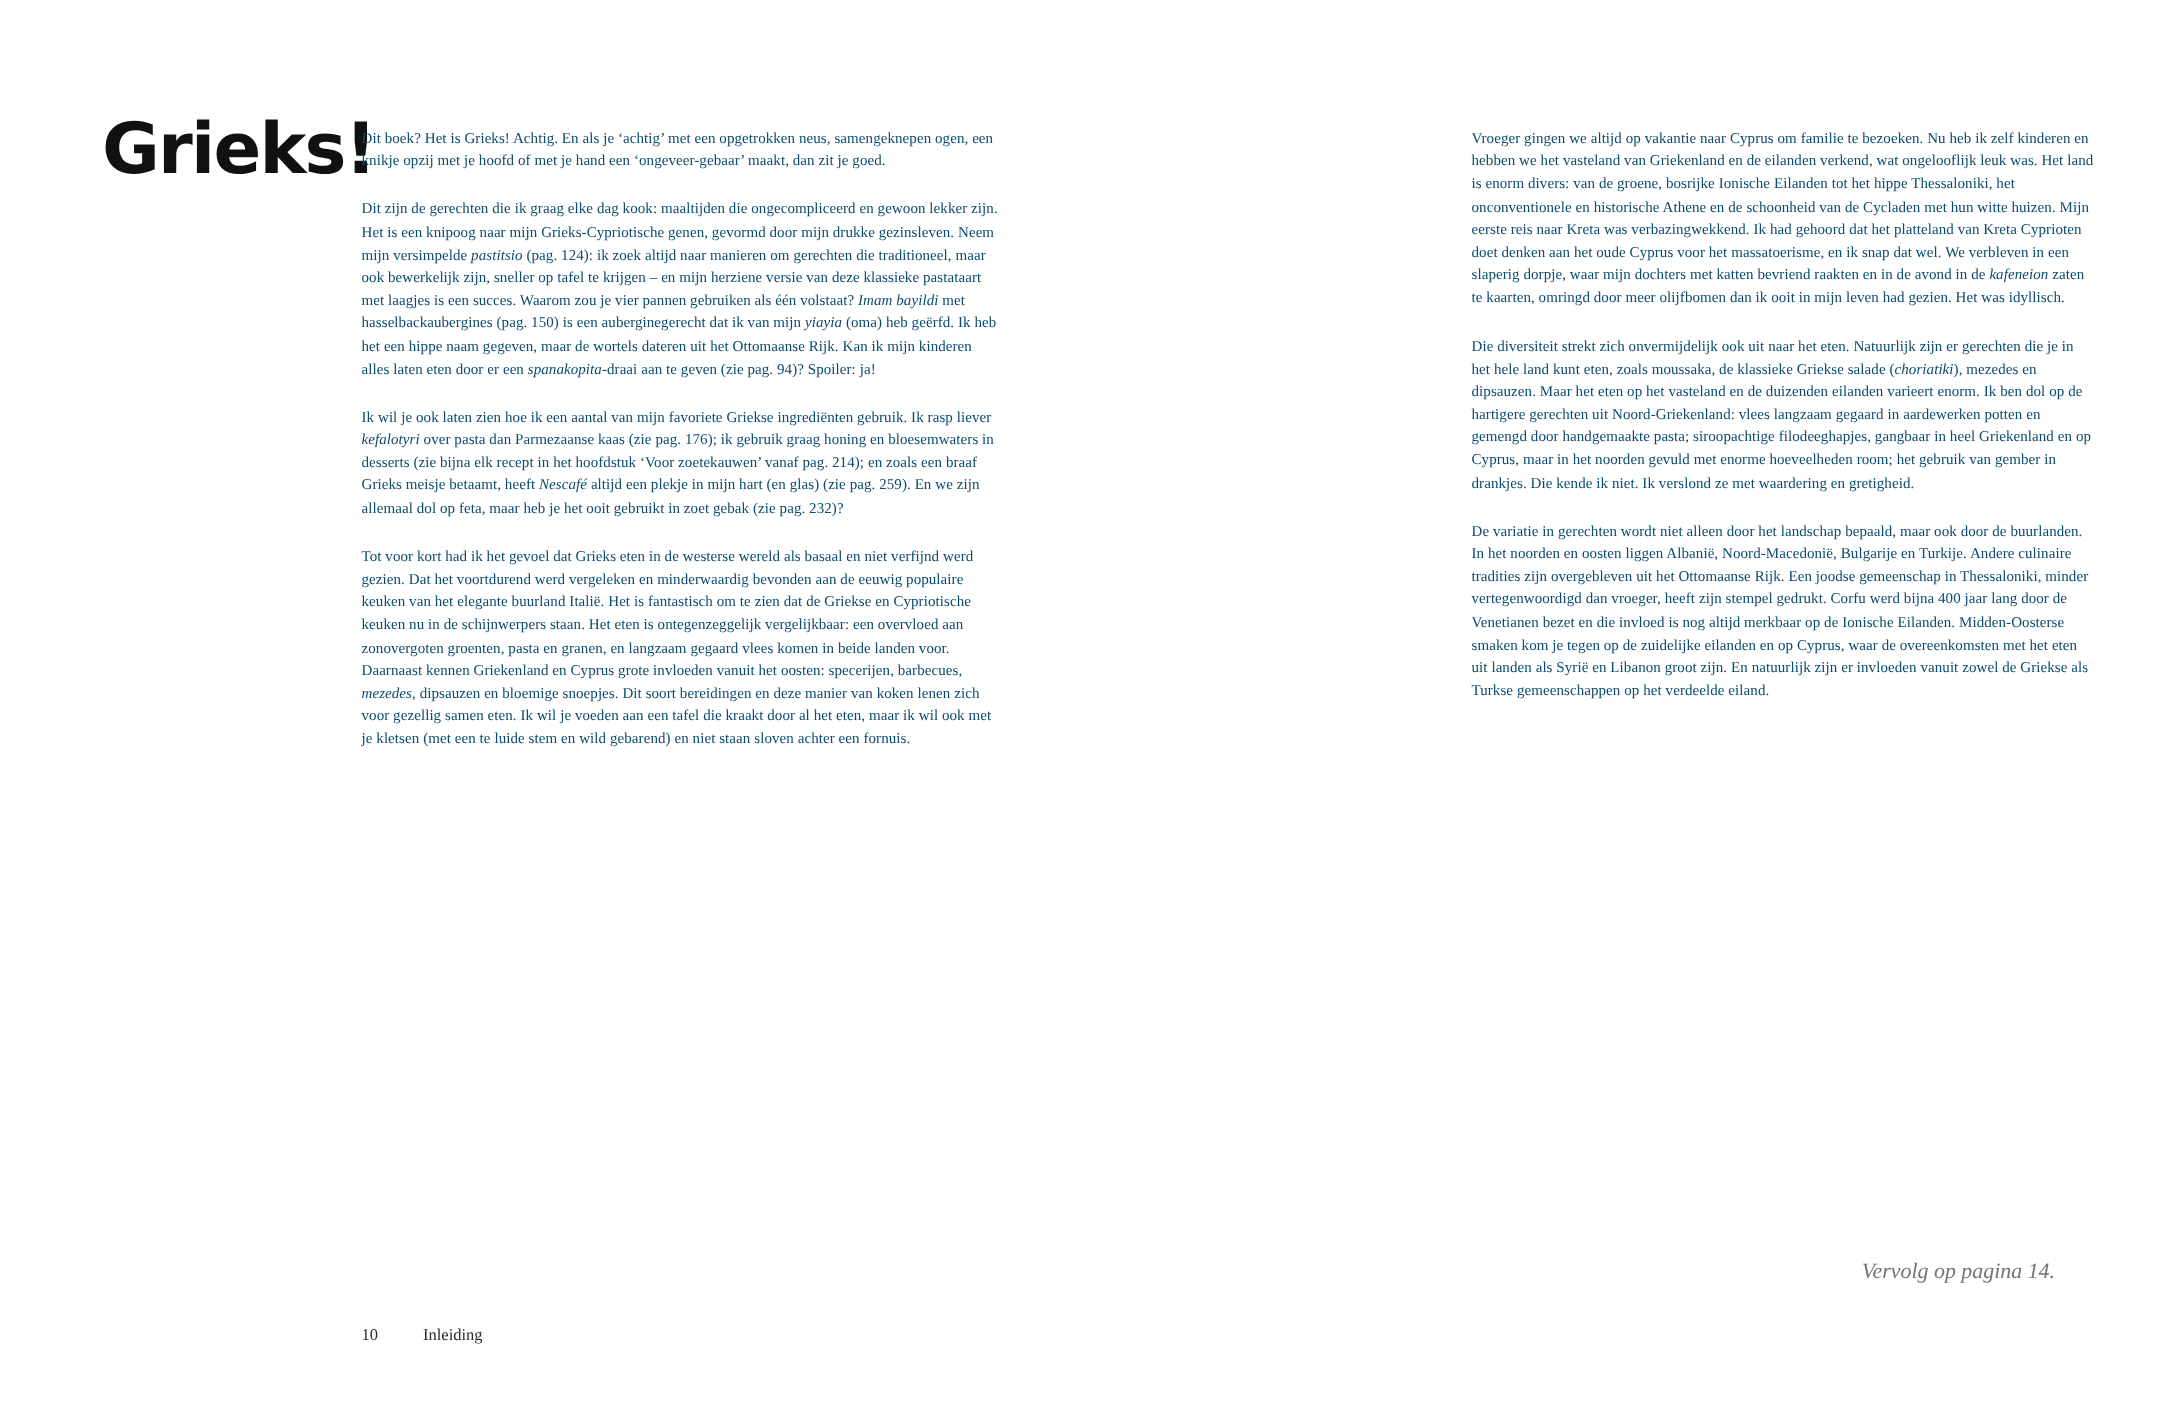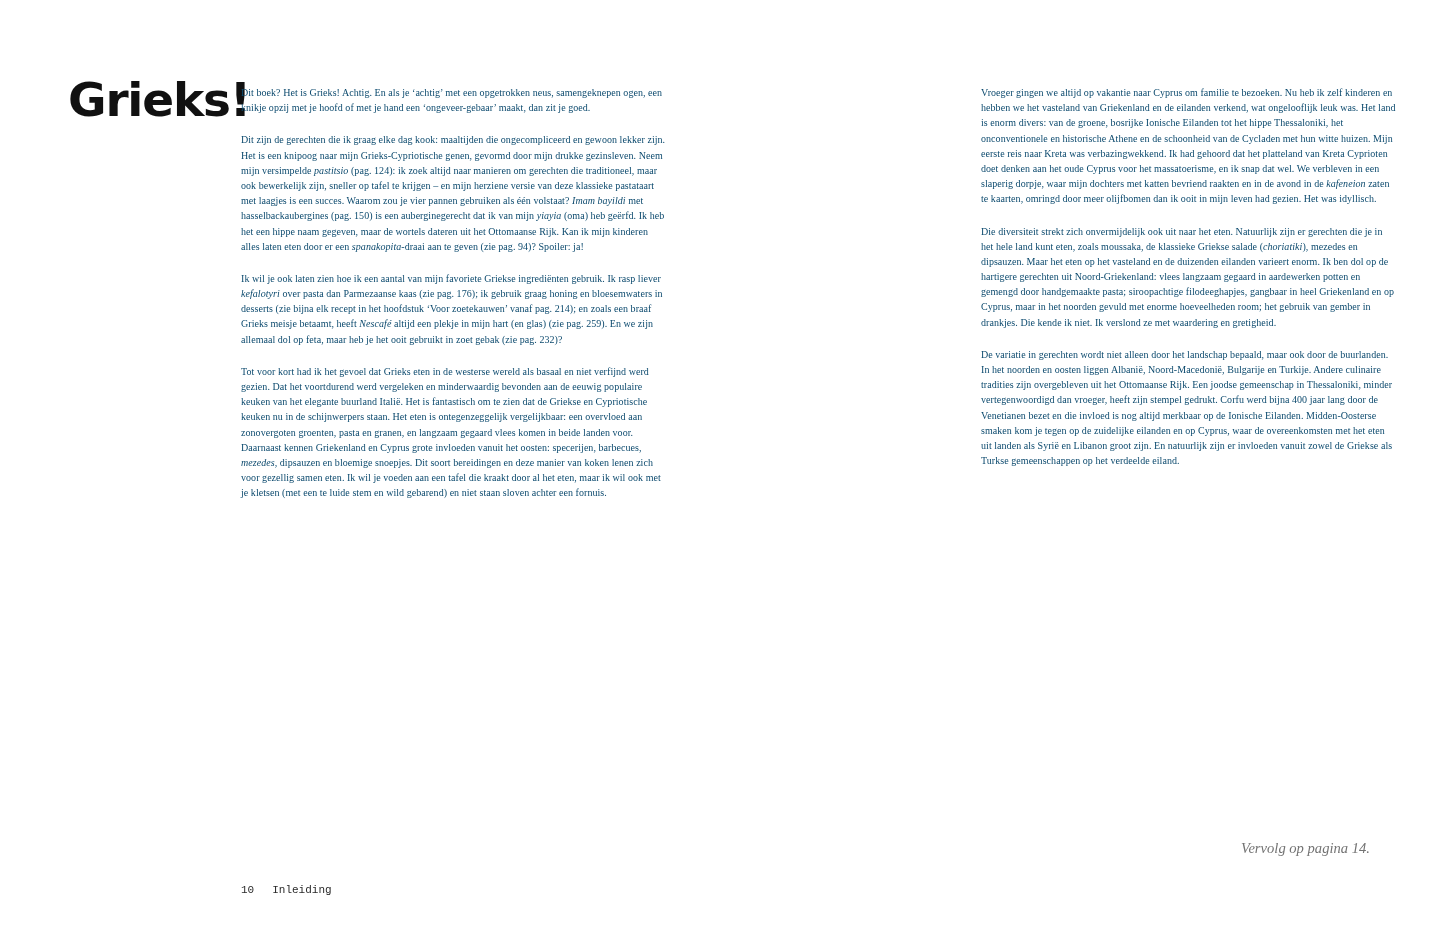--- a/index.html
+++ b/index.html
@@ -78,35 +78,36 @@
     position: absolute;
     right: 70px;
     bottom: 81px;
     font-size: 14.6px;
     font-style: italic;
     color: #737373;
   }
   .folio {
     position: absolute;
     bottom: 42px;
-    font-family: Liberation Mono, monospace;
+    font-family: Liberation Serif, serif;
     font-size: 11px;
     color: #2a2a2a;
     display: flex;
     align-items: baseline;
     gap: 18px;
   }
   .folio-left {
     left: 241px;
   }
   .folio .num {
     font-weight: normal;
   }
   .folio .label {
     font-size: 11px;
+    margin-left: 12px;
   }
 </style>
 </head>
 <body>
 
 <div class="spread">
 
   <div class="page page-left">
     <h1 class="title">Grieks!</h1>
 

